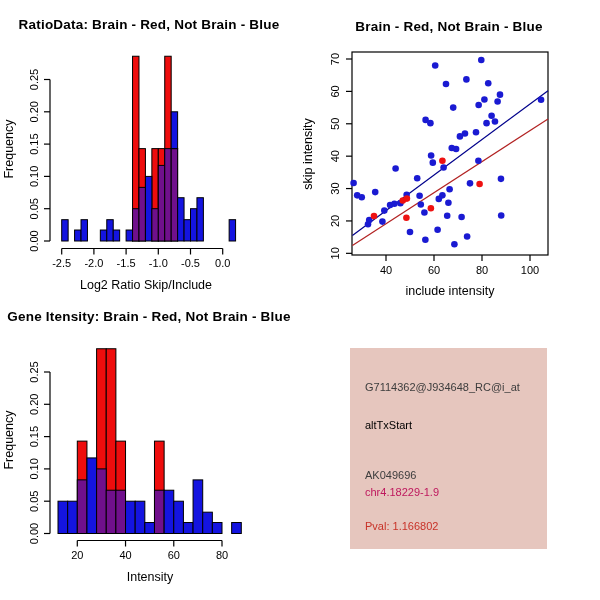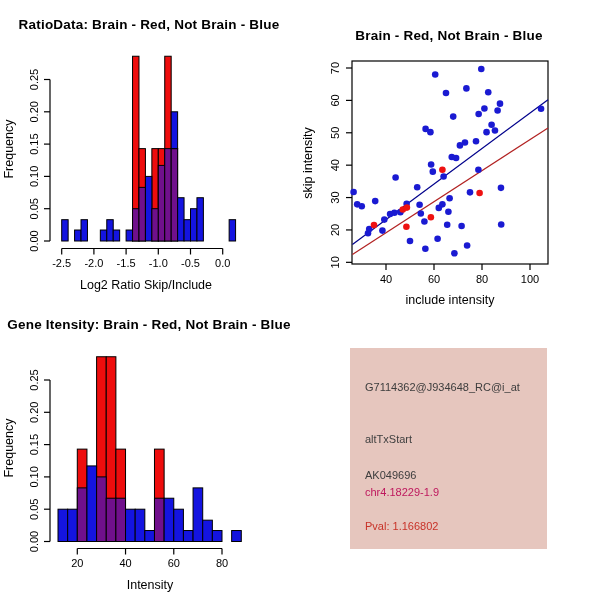--- a/index.html
+++ b/index.html
@@ -1,21 +1,21 @@
 <!DOCTYPE html>
 <html><head>
 <meta charset="utf-8">
 <style>
   html,body{margin:0;padding:0;background:#fff;}
   #stage{position:relative;width:600px;height:600px;background:#ffffff;overflow:hidden;
          font-family:"Liberation Sans","DejaVu Sans",sans-serif;}
   .panel{position:absolute;width:300px;height:300px;}
   #p-tl{left:0;top:0;}
-  #p-tr{left:300px;top:13px;}
-  #p-bl{left:0;top:300px;}
+  #p-tr{left:300px;top:4px;}
+  #p-bl{left:0;top:292px;}
   #p-br{left:300px;top:300px;}
   svg{display:block;}
   svg text{fill:#000000;}
   .title{font-size:13.5px;font-weight:bold;letter-spacing:0.2px;}
   .axlab{font-size:12.5px;}
   .tick{font-size:11px;}
   .info-box{position:absolute;left:50px;top:48px;width:197px;height:201px;}
   .iline{position:absolute;left:15px;margin:0;font-size:11px;white-space:nowrap;}
 </style>
 </head>
@@ -234,20 +234,20 @@
           <rect x="202.7084" y="220.182" width="9.6468" height="21.318000000000012" fill="#1414E0" stroke="#000000" stroke-width="1"></rect>
           <rect x="212.35520000000002" y="230.518" width="9.6468" height="10.982" fill="#1414E0" stroke="#000000" stroke-width="1"></rect>
           <rect x="231.6488" y="230.518" width="9.6468" height="10.982" fill="#1414E0" stroke="#000000" stroke-width="1"></rect>
         </g>
     </svg>
   </div>
 
   <div class="panel" id="p-br">
     <div class="info-box" id="info-box" style="background: rgb(230, 198, 190);">
       <p class="iline" style="top: 33px; color: rgb(61, 61, 61);">G7114362@J934648_RC@i_at</p>
-      <p class="iline" style="top: 85px; color: #404040;">altTxStart</p>
+      <p class="iline" style="top: 71px; color: #000000;">altTxStart</p>
       <p class="iline" style="top: 107px; color: rgb(61, 61, 61); margin-top: 14px;">AK049696</p>
       <p class="iline" style="top: 138px; color: #be185d;">chr4.18229-1.9</p>
       <p class="iline" style="top: 172px; color: rgb(200, 50, 40);" id="pval-line">Pval: 1.166802</p>
     </div>
   </div>
 
 </div>
 
 </body></html>

